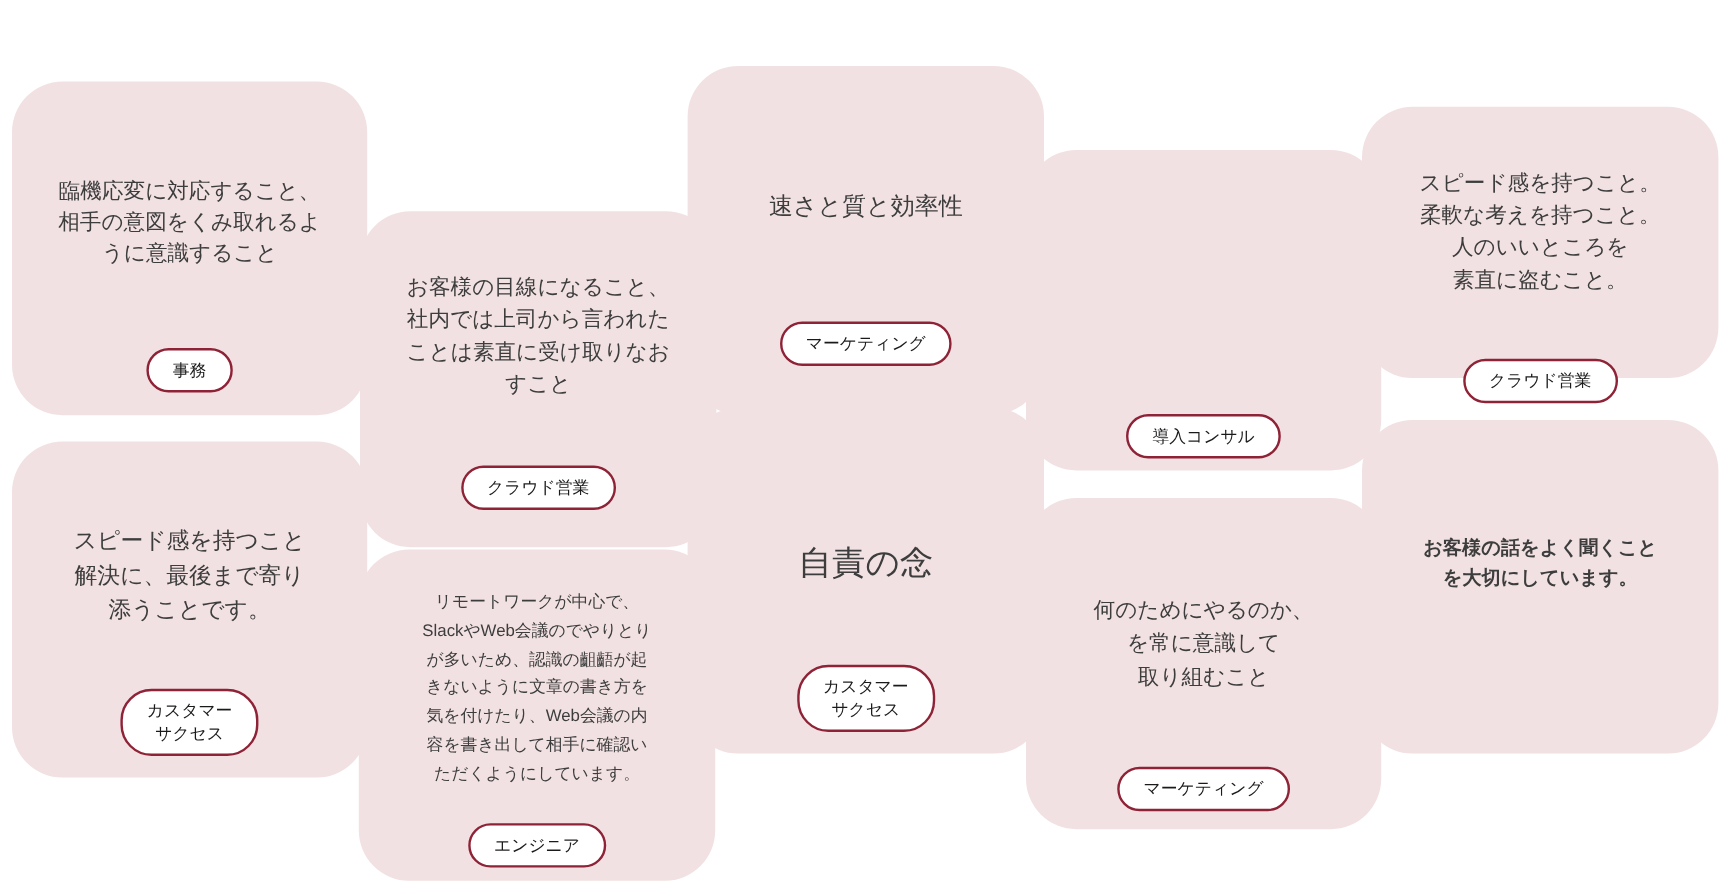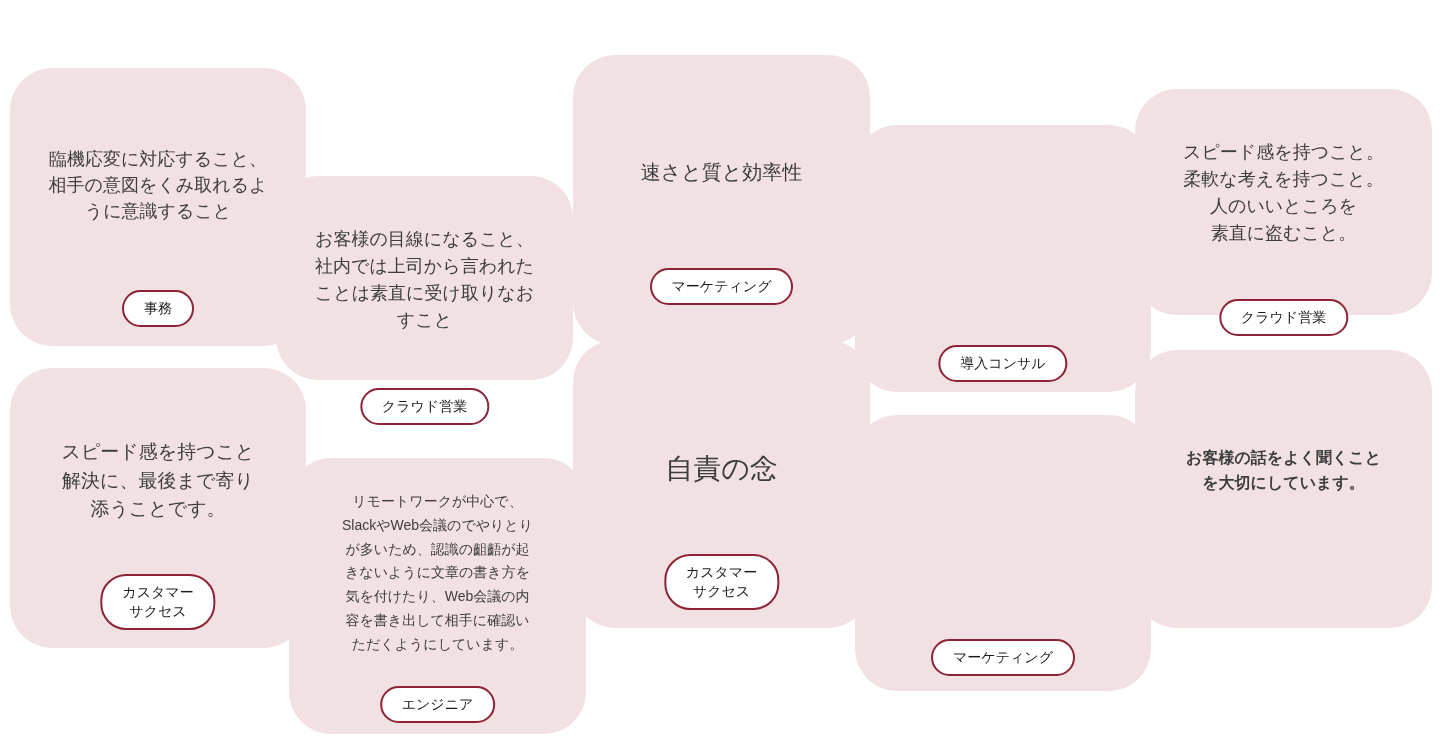--- a/index.html
+++ b/index.html
@@ -47,21 +47,21 @@
     text-align: center;
     white-space: pre-line;
   }
 
   
   .c1 { left: 10px;  top: 68px;  width: 296px; height: 278px; }
   .c1 .card-text { top: 78px;  font-size: 18px; line-height: 1.45; }
   .c1 .badge { top: 222px; }
 
   
-  .c2 { left: 276px; top: 176px; width: 297px; height: 204px; }
+  .c2 { left: 300px; top: 176px; width: 297px; height: 280px; }
   .c2 .card-text { top: 50px;  font-size: 18px; line-height: 1.5; }
   .c2 .badge { top: 212px; }
 
   
   .c3 { left: 573px; top: 55px;  width: 297px; height: 290px; }
   .c3 .card-text { top: 102px; font-size: 20px; line-height: 1.5; }
   .c3 .badge { top: 213px; }
 
   
   .c4 { left: 855px; top: 125px; width: 296px; height: 267px; }
@@ -72,21 +72,21 @@
   .c5 { left: 1135px; top: 68px; width: 297px; height: 226px; margin-top: 21px; }
   .c5 .card-text { top: 50px;  font-size: 18px; line-height: 1.5; }
   .c5 .badge { top: 210px; }
 
   
   .c6 { left: 10px;  top: 368px; width: 296px; height: 280px; }
   .c6 .card-text { top: 70px;  font-size: 19px; line-height: 1.5; }
   .c6 .badge { top: 206px; }
 
   
-  .c7 { left: 289px; top: 458px; width: 297px; height: 276px; }
+  .c7 { left: 299px; top: 458px; width: 297px; height: 276px; }
   .c7 .card-text { top: 32px;  font-size: 14px; line-height: 1.7; }
   .c7 .badge { top: 228px; }
 
   
   .c8 { left: 573px; top: 340px; width: 297px; height: 288px; }
   .c8 .card-text { top: 108px; font-size: 28px; line-height: 1.5; }
   .c8 .badge { top: 214px; }
 
   
   .c9 { left: 855px; top: 415px; width: 296px; height: 276px; }
@@ -155,20 +155,23 @@
     <div class="badge">エンジニア</div>
   </div>
 
   <div class="card c8">
     <div class="card-text">自責の念</div>
     <div class="badge">カスタマー
 サクセス</div>
   </div>
 
   <div class="card c9">
+    <div class="card-text">何のためにやるのか、
+を常に意識して
+取り組むこと</div>
     <div class="badge">マーケティング</div>
   </div>
 
   <div class="card c10">
     <div class="card-text">お客様の話をよく聞くこと
 を大切にしています。</div>
   </div>
 
 </div>
 

